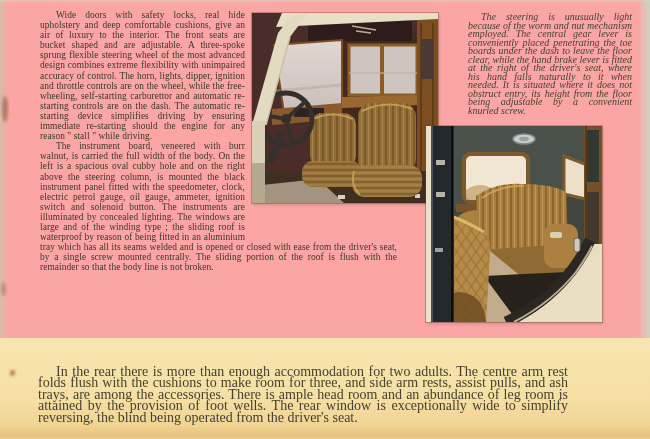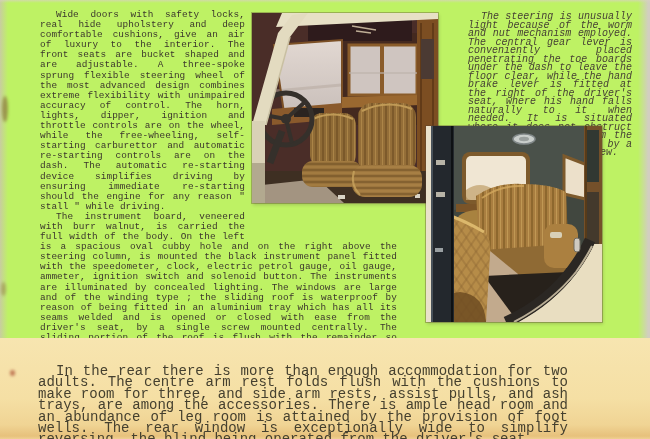--- a/index.html
+++ b/index.html
@@ -1,17 +1,17 @@
 <!DOCTYPE html>
 <html><head>
 <meta charset="utf-8">
 <style>
   html,body{margin:0;padding:0;}
   body{background:#9a958a;font-family:"Liberation Serif","DejaVu Serif",serif;}
-  .page{position:relative;width:650px;height:439px;background:#bef264;overflow:hidden;color:#3b362c;font-family:Liberation Mono, monospace;}
+  .page{position:relative;width:650px;height:439px;background:#fca5a5;overflow:hidden;color:#3b362c;}
 
   
   .main-text{position:absolute;left:40px;top:10px;width:357px;
     font-size:9.4px;line-height:10.1px;text-align:justify;letter-spacing:.08px;}
   .photo-spacer{float:right;width:152px;height:231px;}
   .para{margin:0;text-indent:16px;}
 
   
   .aside{position:absolute;left:448px;top:13px;width:164px;
     font-size:10px;line-height:8.5px;font-style:italic;text-align:justify;

